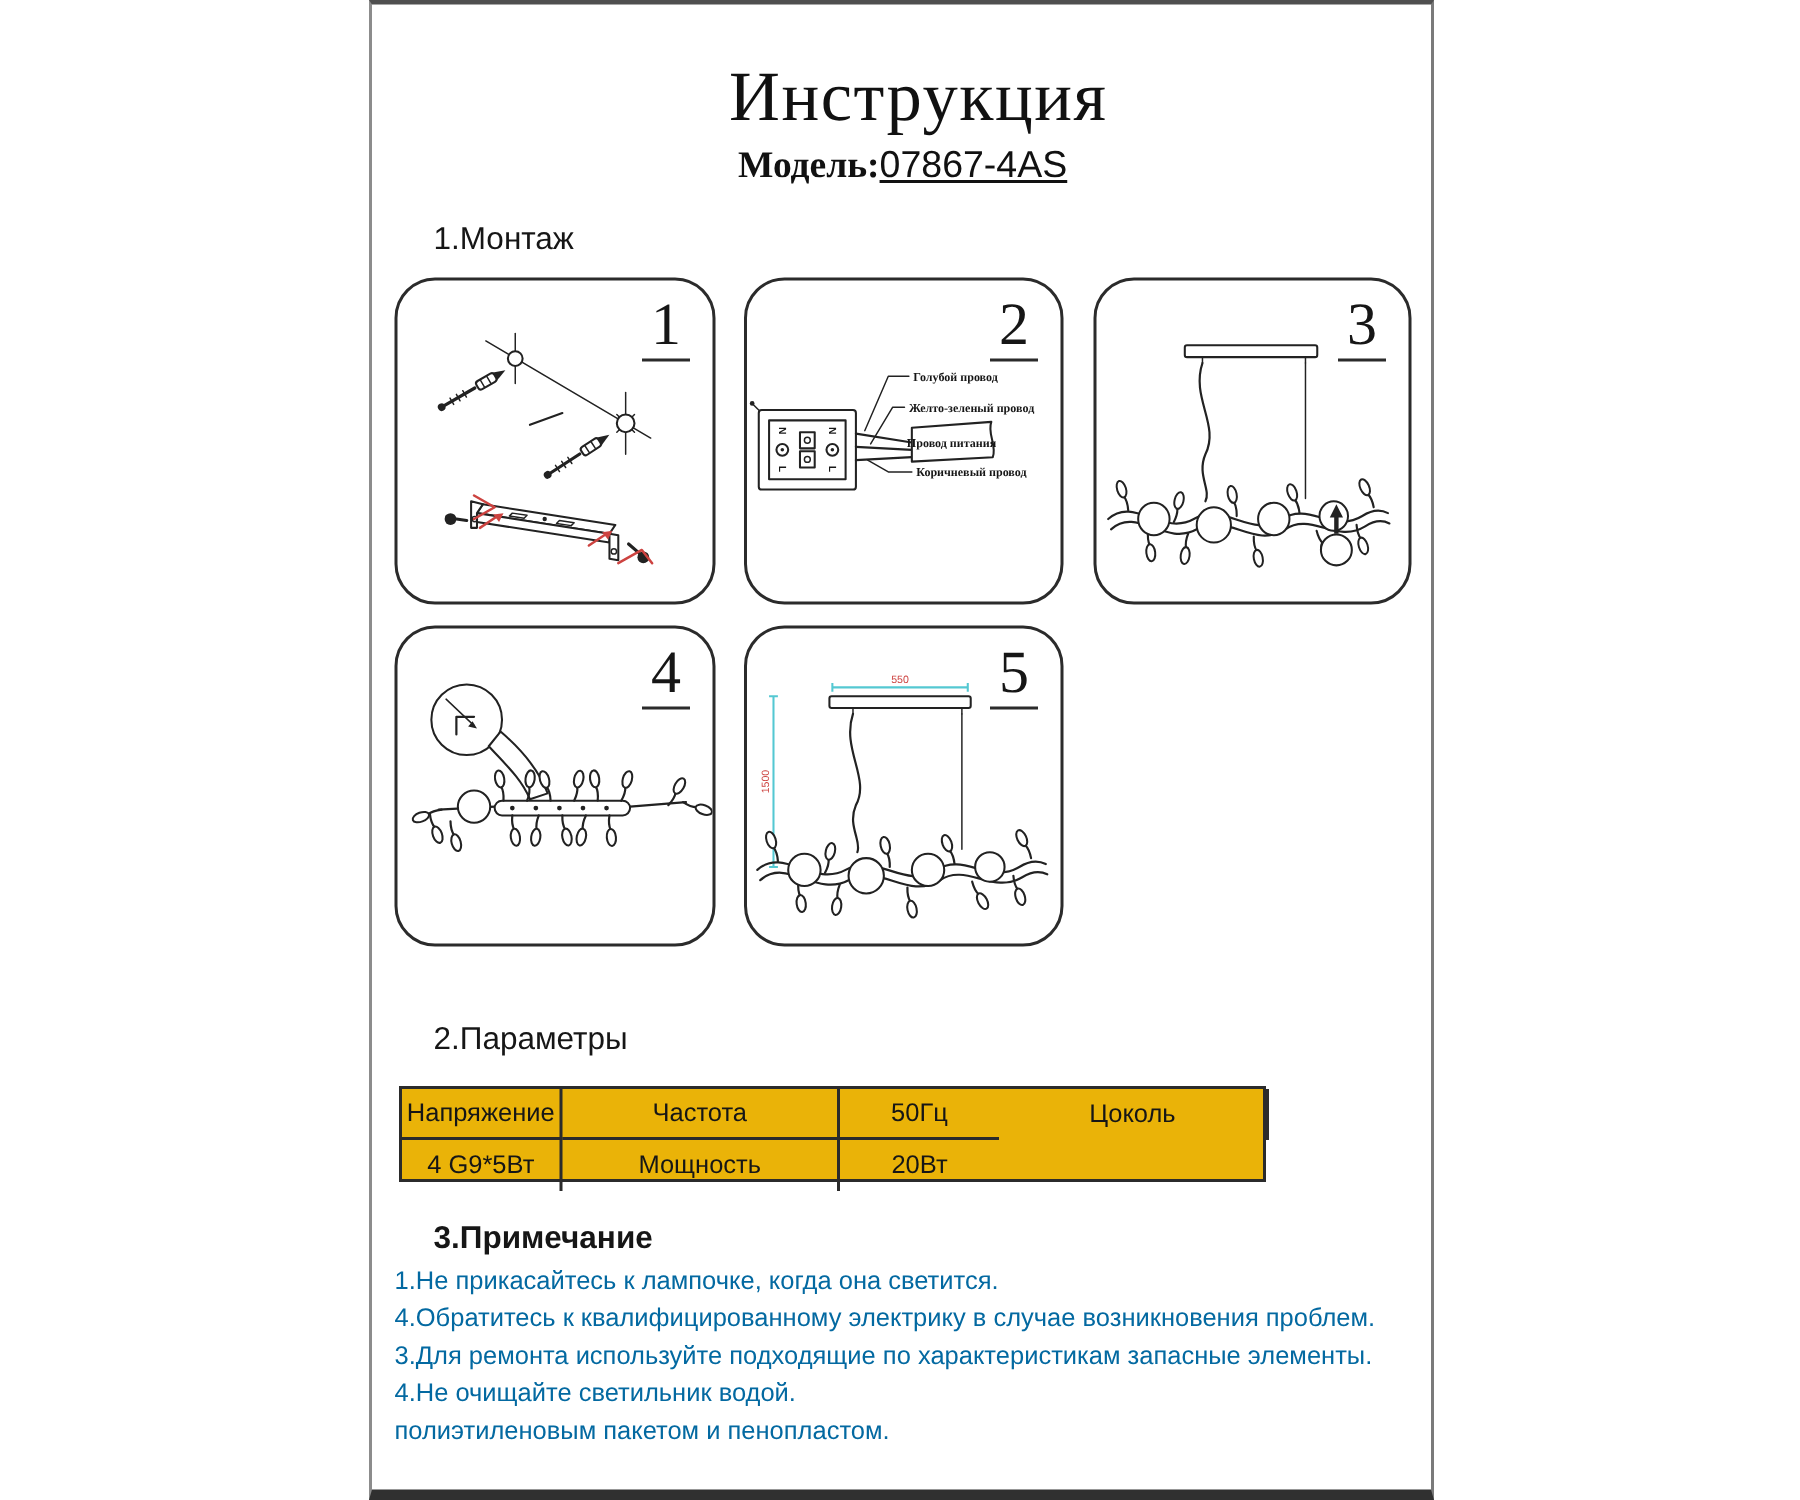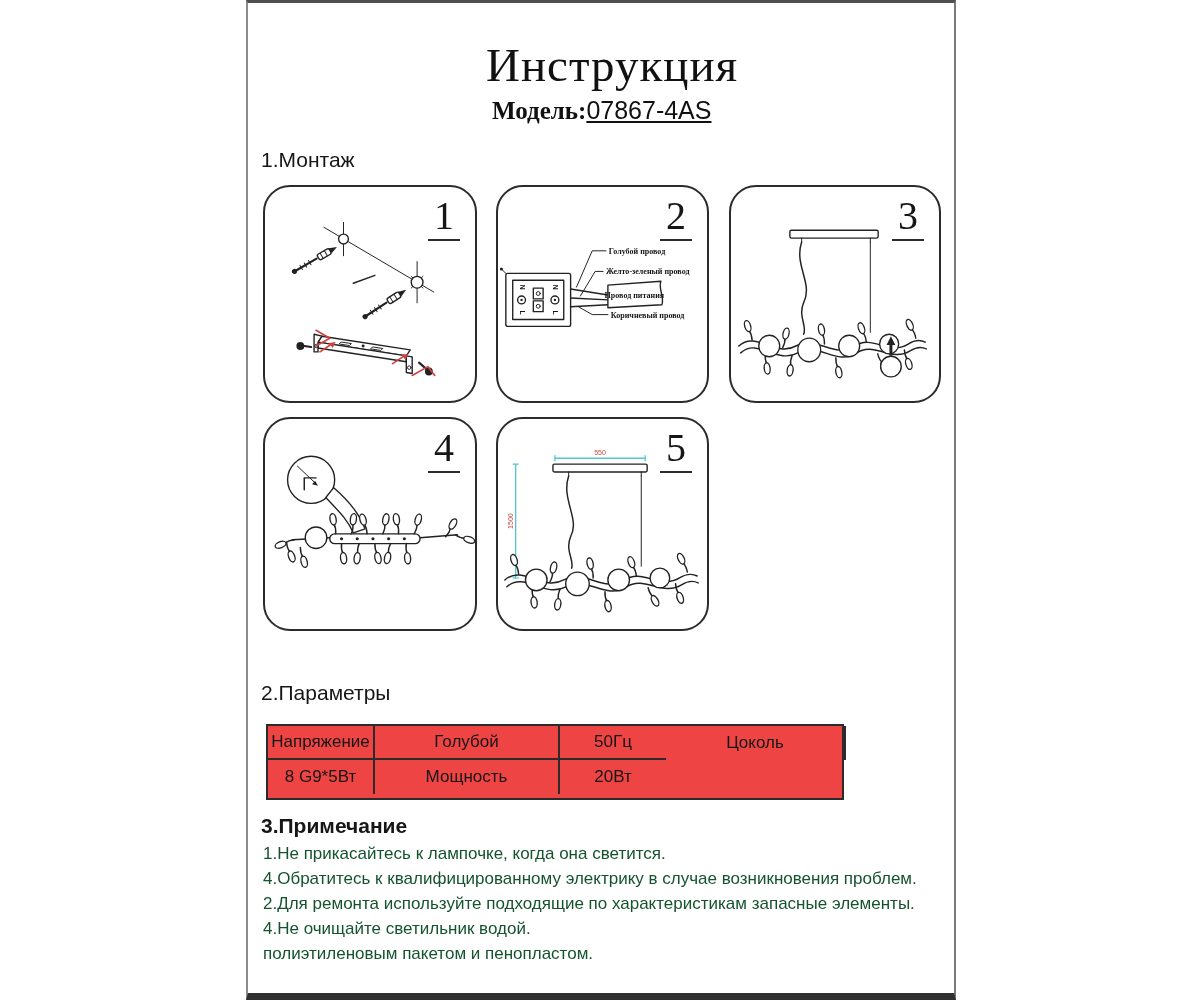--- a/index.html
+++ b/index.html
@@ -22,21 +22,21 @@
     border-bottom:7px solid #303030;
   }
   .doc-title{
     position:absolute;left:486px;top:40px;
     font-family:"Liberation Serif","DejaVu Serif",serif;
     font-weight:normal;font-size:47px;line-height:1.1;color:#111;letter-spacing:1px;
   }
   .doc-model{position:absolute;left:492px;top:97px;font-size:25px;line-height:1.1;color:#111;}
   .doc-model .m-label{font-family:"Liberation Serif","DejaVu Serif",serif;font-weight:bold;margin-top:24px;}
   .doc-model .m-value{font-family:"Liberation Sans","DejaVu Sans",sans-serif;font-weight:normal;text-decoration:underline;}
-  .sec-heading{position:absolute;font-size:21px;color:#161616;}
+  .sec-heading{position:absolute;font-size:21px;color:#161616;margin-left:28px;}
   .h-montage{left:261px;top:148px;}
   .h-params{left:261px;top:681px;}
   .h-notes{left:261px;top:814px;font-weight:bold;}
   .panel{
     position:absolute;background:#fff;border:2px solid #2b2b2b;border-radius:27px;
     box-sizing:border-box;
   }
   .panel-number{
     position:absolute;top:9px;right:15px;
     font-family:"Liberation Serif","DejaVu Serif",serif;
@@ -56,34 +56,34 @@
   .lf{fill:#fff;stroke:#222;stroke-width:1.4;stroke-linejoin:round;}
   .dk{fill:#222;stroke:none;}
   .red-ln{stroke:var(--red);stroke-width:1.7;fill:none;stroke-linecap:round;stroke-linejoin:round;}
   .red-fill{fill:var(--red);stroke:none;}
   .cyan-ln{stroke:var(--cyan);stroke-width:1.4;fill:none;}
   .wl{font-family:"Liberation Serif","DejaVu Serif",serif;font-size:8.2px;font-weight:bold;fill:#161616;}
   .tl{font-family:"Liberation Sans","DejaVu Sans",sans-serif;font-size:7px;font-weight:bold;fill:#161616;}
   .dim-t{font-family:"Liberation Sans","DejaVu Sans",sans-serif;font-size:7.2px;fill:var(--red);}
   
   .params-table{
-    position:absolute;left:266px;top:724px;width:578px;height:76px;
+    position:absolute;left:266px;top:724px;width:578px;height:64px;
     display:grid;grid-template-columns:107px 185px 106px 180px;grid-template-rows:34px 34px;
-    border:2px solid #2b2b2b;box-sizing:border-box;background:#ef4444;
+    border:2px solid #2b2b2b;box-sizing:border-box;background:#eab308;
   }
   .params-table .cell{
     border-right:2px solid #2b2b2b;border-bottom:2px solid #2b2b2b;
     display:flex;align-items:center;justify-content:center;
     font-size:17px;white-space:nowrap;color:#161616;box-sizing:border-box;
   }
   .params-table .cell.last-col{border-right:none;}
   .params-table .cell.last-row{border-bottom:none;}
   
   .notes-list{position:absolute;left:263px;top:841px;width:700px;}
-  .note-line{font-size:17px;line-height:25px;white-space:nowrap;color:#14532d;}
+  .note-line{font-size:17px;line-height:25px;white-space:nowrap;color:#0369a1;}
 </style>
 </head>
 <body>
 
 <svg width="0" height="0" style="position:absolute" aria-hidden="true">
   <defs>
     <g id="sprig">
       <path class="ln" d="M0,0 Q1.5,-6 0,-10"></path>
       <ellipse class="lf" cx="0" cy="-15" rx="3.1" ry="5.8"></ellipse>
     </g>
@@ -307,29 +307,29 @@
       <use href="#vine"></use>
     </g>
   </svg>
   <span class="panel-number">5</span>
 </div>
 
 <div class="sec-heading h-params">2.Параметры</div>
 
 <div class="params-table">
   <div class="cell">Напряжение</div>
-  <div class="cell">Голубой</div>
+  <div class="cell">Частота</div>
   <div class="cell last-col">50Гц</div>
   <div class="cell last-row">Цоколь</div>
-  <div class="cell last-row">8 G9*5Вт</div>
+  <div class="cell last-row">4 G9*5Вт</div>
   <div class="cell last-row">Мощность</div>
   <div class="cell last-col last-row">20Вт</div>
 </div>
 
 <div class="sec-heading h-notes">3.Примечание</div>
 
 <div class="notes-list">
   <div class="note-line">1.Не прикасайтесь к лампочке, когда она светится.</div>
   <div class="note-line">4.Обратитесь к квалифицированному электрику в случае возникновения проблем.</div>
-  <div class="note-line">2.Для ремонта используйте подходящие по характеристикам запасные элементы.</div>
+  <div class="note-line">3.Для ремонта используйте подходящие по характеристикам запасные элементы.</div>
   <div class="note-line">4.Не очищайте светильник водой.</div>
   <div class="note-line">полиэтиленовым пакетом и пенопластом.</div>
 </div>
 
 </body></html>

